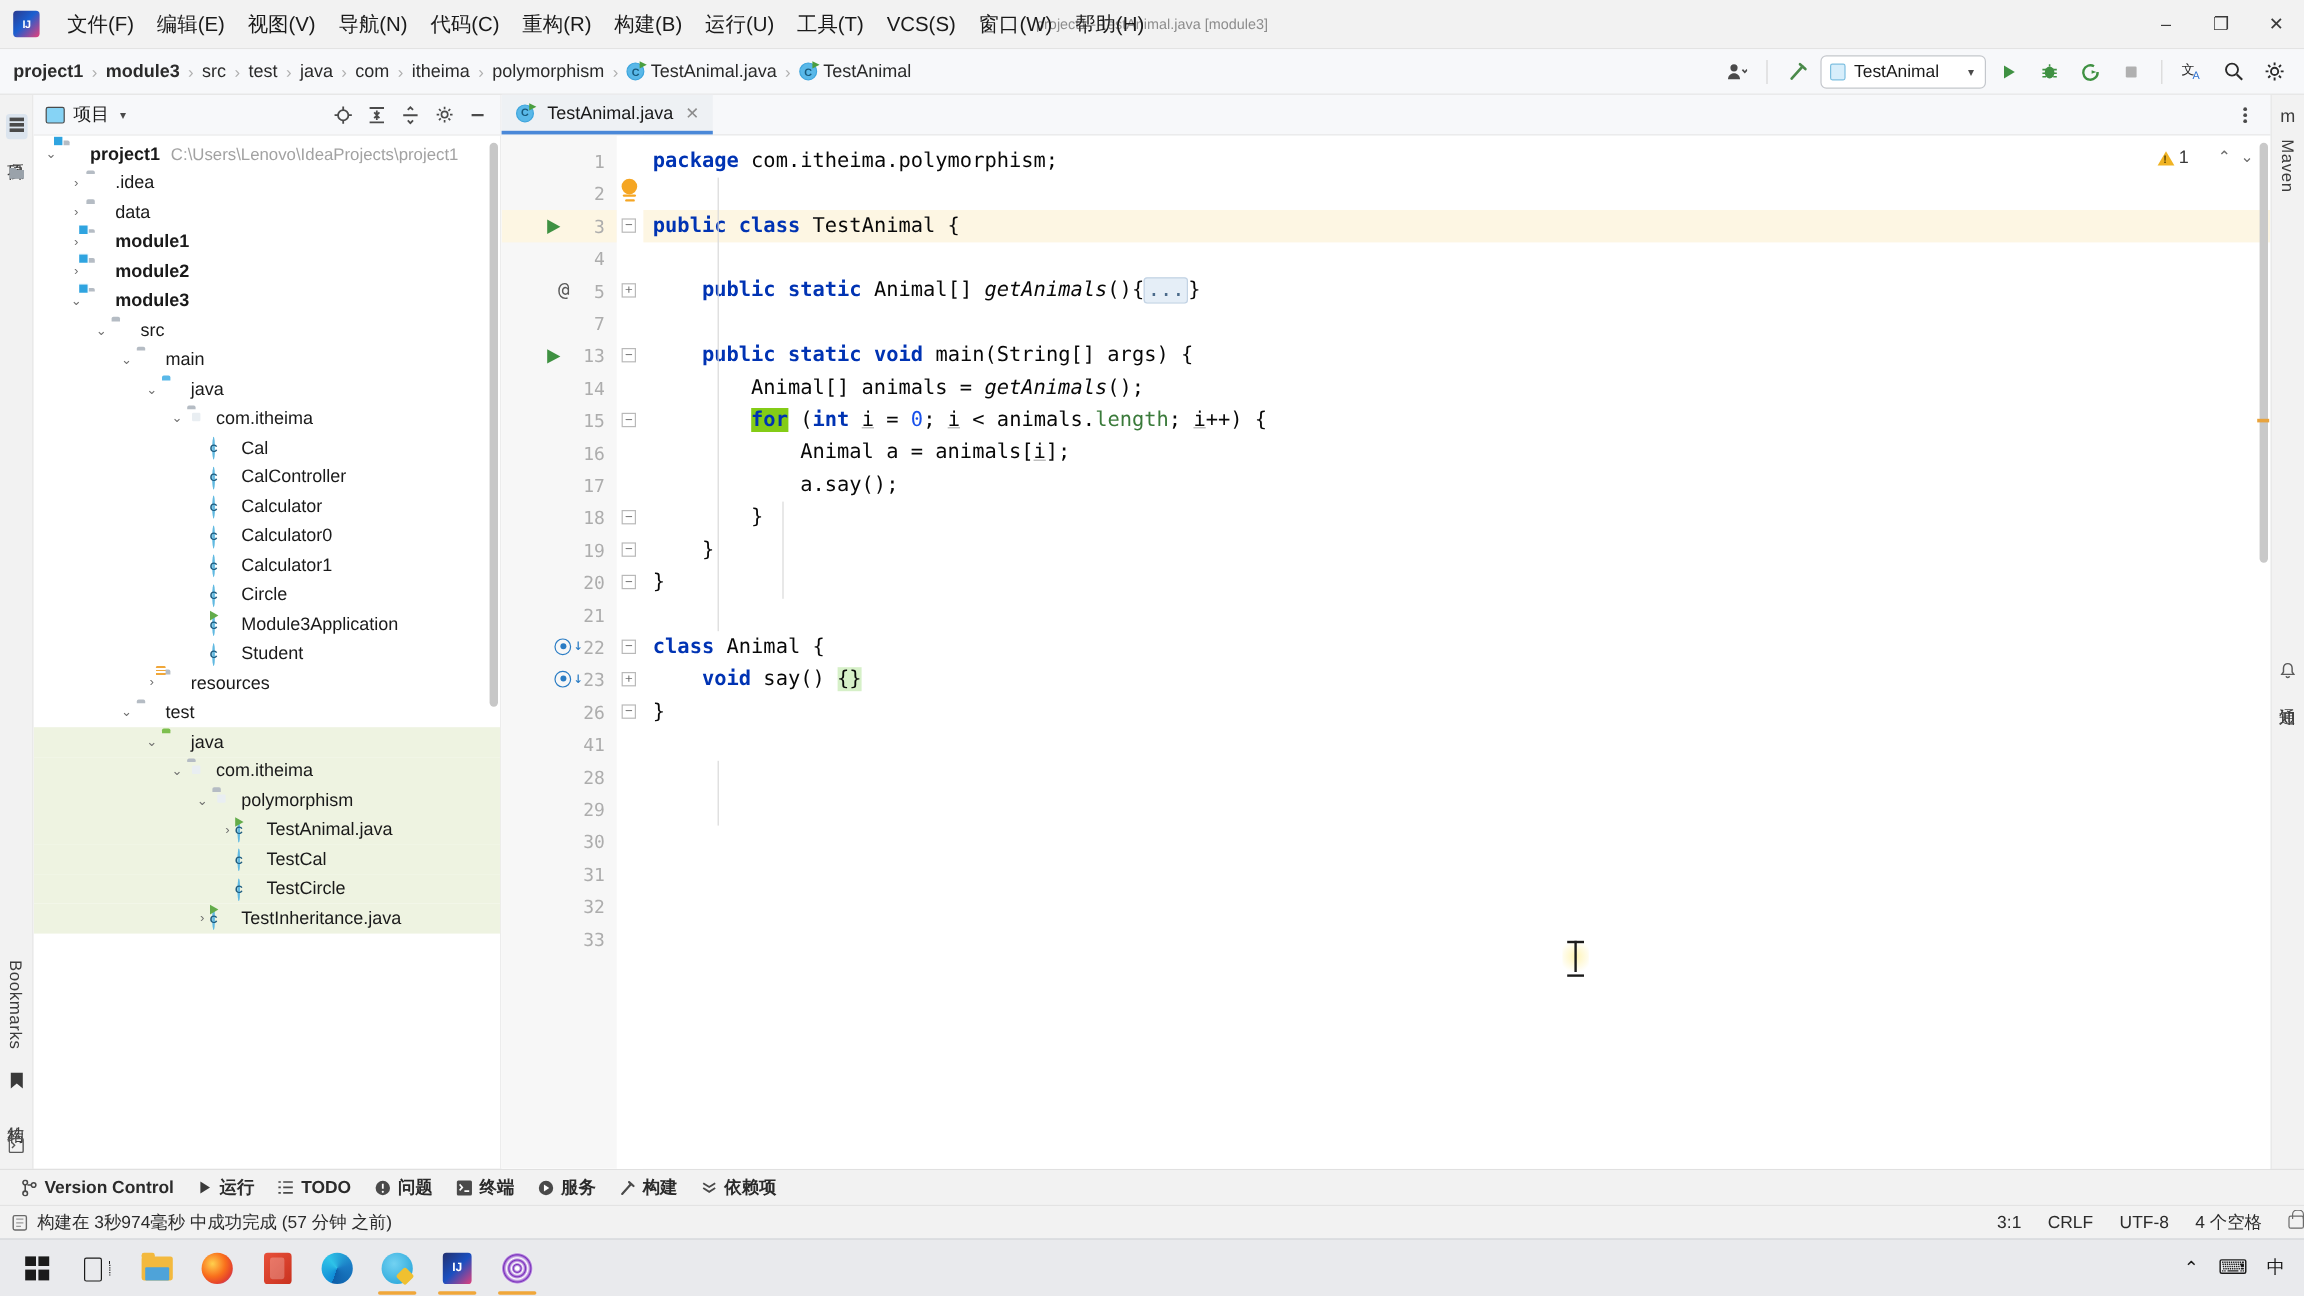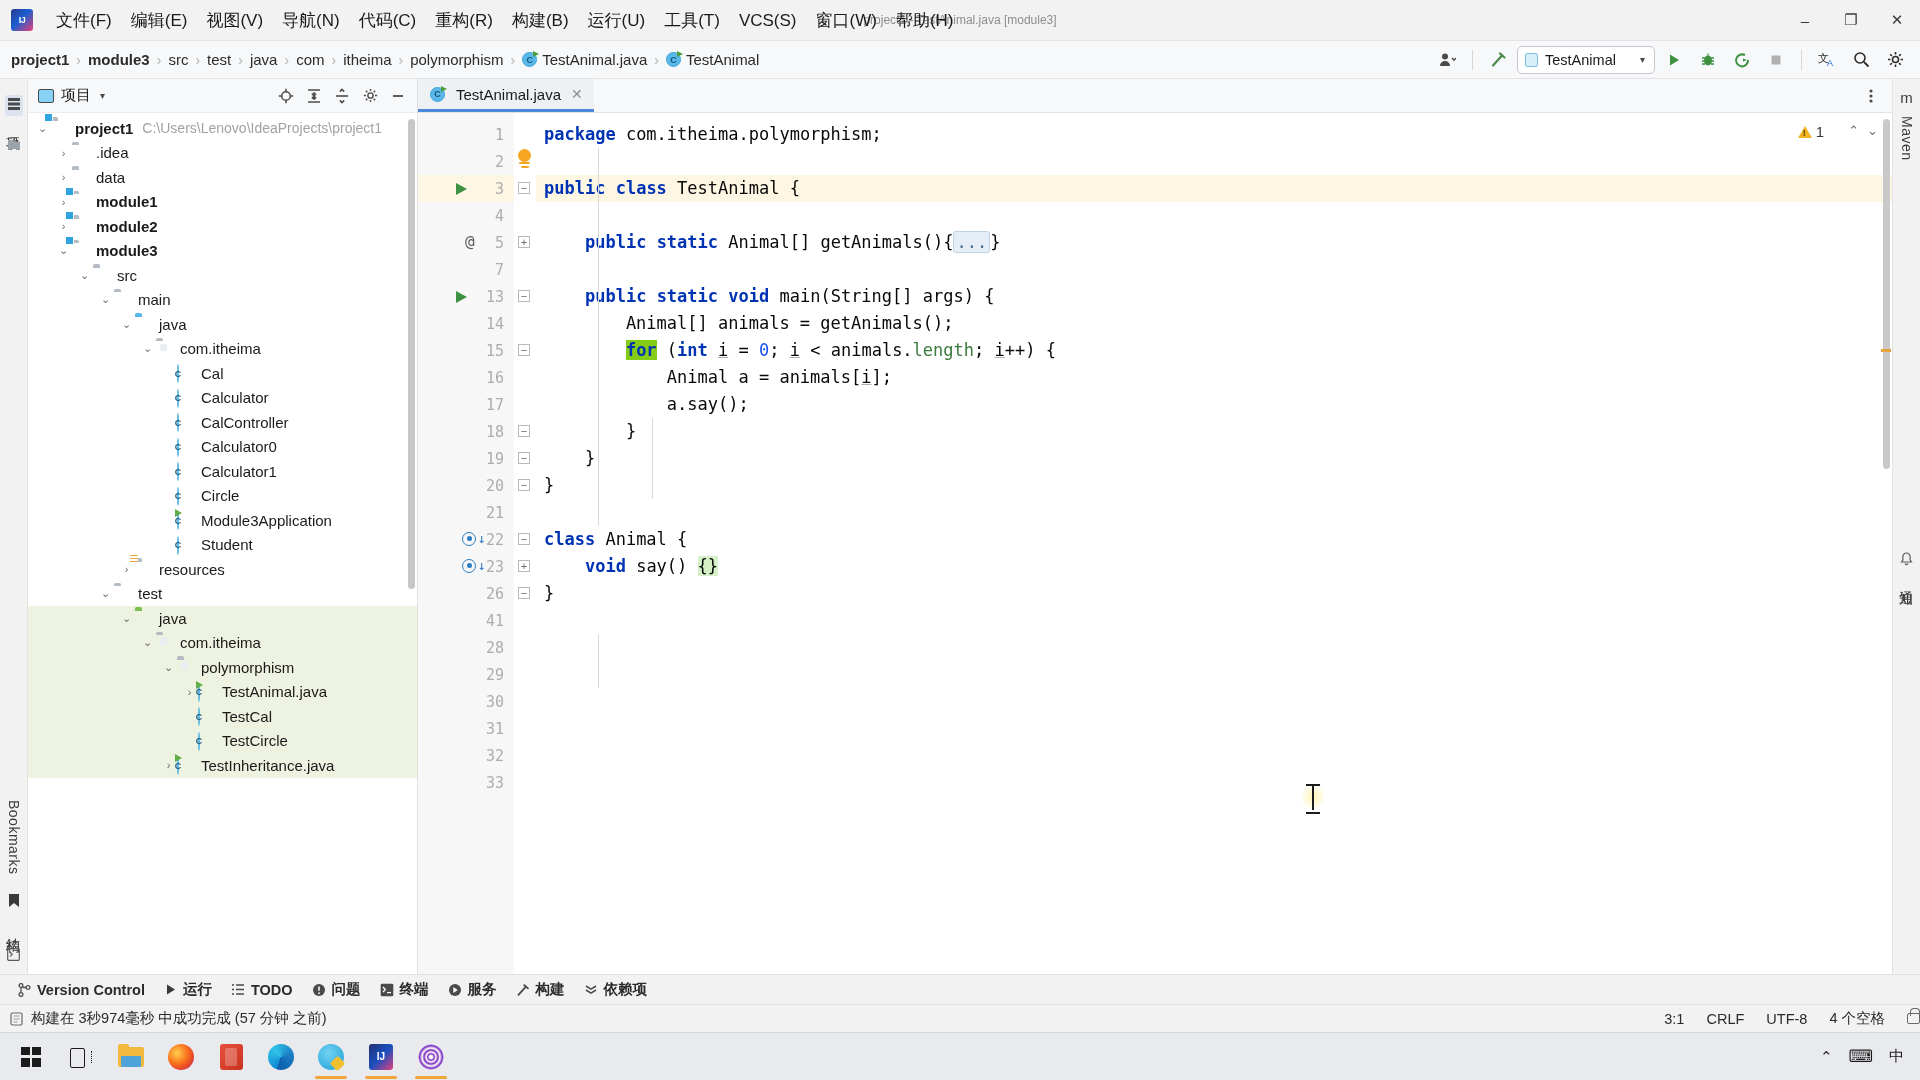--- a/index.html
+++ b/index.html
@@ -198,21 +198,21 @@
   }
 
   .code-area { flex:1; position:relative; padding-top:8px; overflow:hidden; }
   .cline {
     height:27px; font-family:"DejaVu Sans Mono", monospace; font-size:17px; line-height:27px;
     white-space:pre; color:#080808; padding-left: 8px;
   }
   .cline.hl { background:#fdf6e3; }
   .kw { color:#0033b3; font-weight:bold; }
   .num { color:#1750eb; }
-  .ital { }
+  .ital { font-style:italic; }
   .fieldm { color:#3a7a3a; }
   .folded { background:#e5eef7; border:1px solid #c3d3e4; border-radius:3px; padding:0 2px; color:#4a6a8a; }
   .forhl { background:#84cc16; }
   .bracehl { background:#d6f0c8; }
   .underl { text-decoration: underline; text-decoration-color:#b0b0b0; }
 
   
   .iguide { position:absolute; width:1px; background:#d9d9d9; }
 
   .bulb {
@@ -562,26 +562,26 @@
             <span class="tlabel">com.itheima</span>
           </div>
           <div class="trow" style="padding-left: 132px;">
             <span class="arrow empty">›</span>
             <span class="fico"><span class="jcls"></span></span>
             <span class="tlabel">Cal</span>
           </div>
           <div class="trow" style="padding-left: 132px;">
             <span class="arrow empty">›</span>
             <span class="fico"><span class="jcls"></span></span>
-            <span class="tlabel">Calculator</span>
+            <span class="tlabel">CalController</span>
           </div>
           <div class="trow" style="padding-left: 132px;">
             <span class="arrow empty">›</span>
             <span class="fico"><span class="jcls"></span></span>
-            <span class="tlabel">CalController</span>
+            <span class="tlabel">Calculator</span>
           </div>
           <div class="trow" style="padding-left: 132px;">
             <span class="arrow empty">›</span>
             <span class="fico"><span class="jcls"></span></span>
             <span class="tlabel">Calculator0</span>
           </div>
           <div class="trow" style="padding-left: 132px;">
             <span class="arrow empty">›</span>
             <span class="fico"><span class="jcls"></span></span>
             <span class="tlabel">Calculator1</span>

